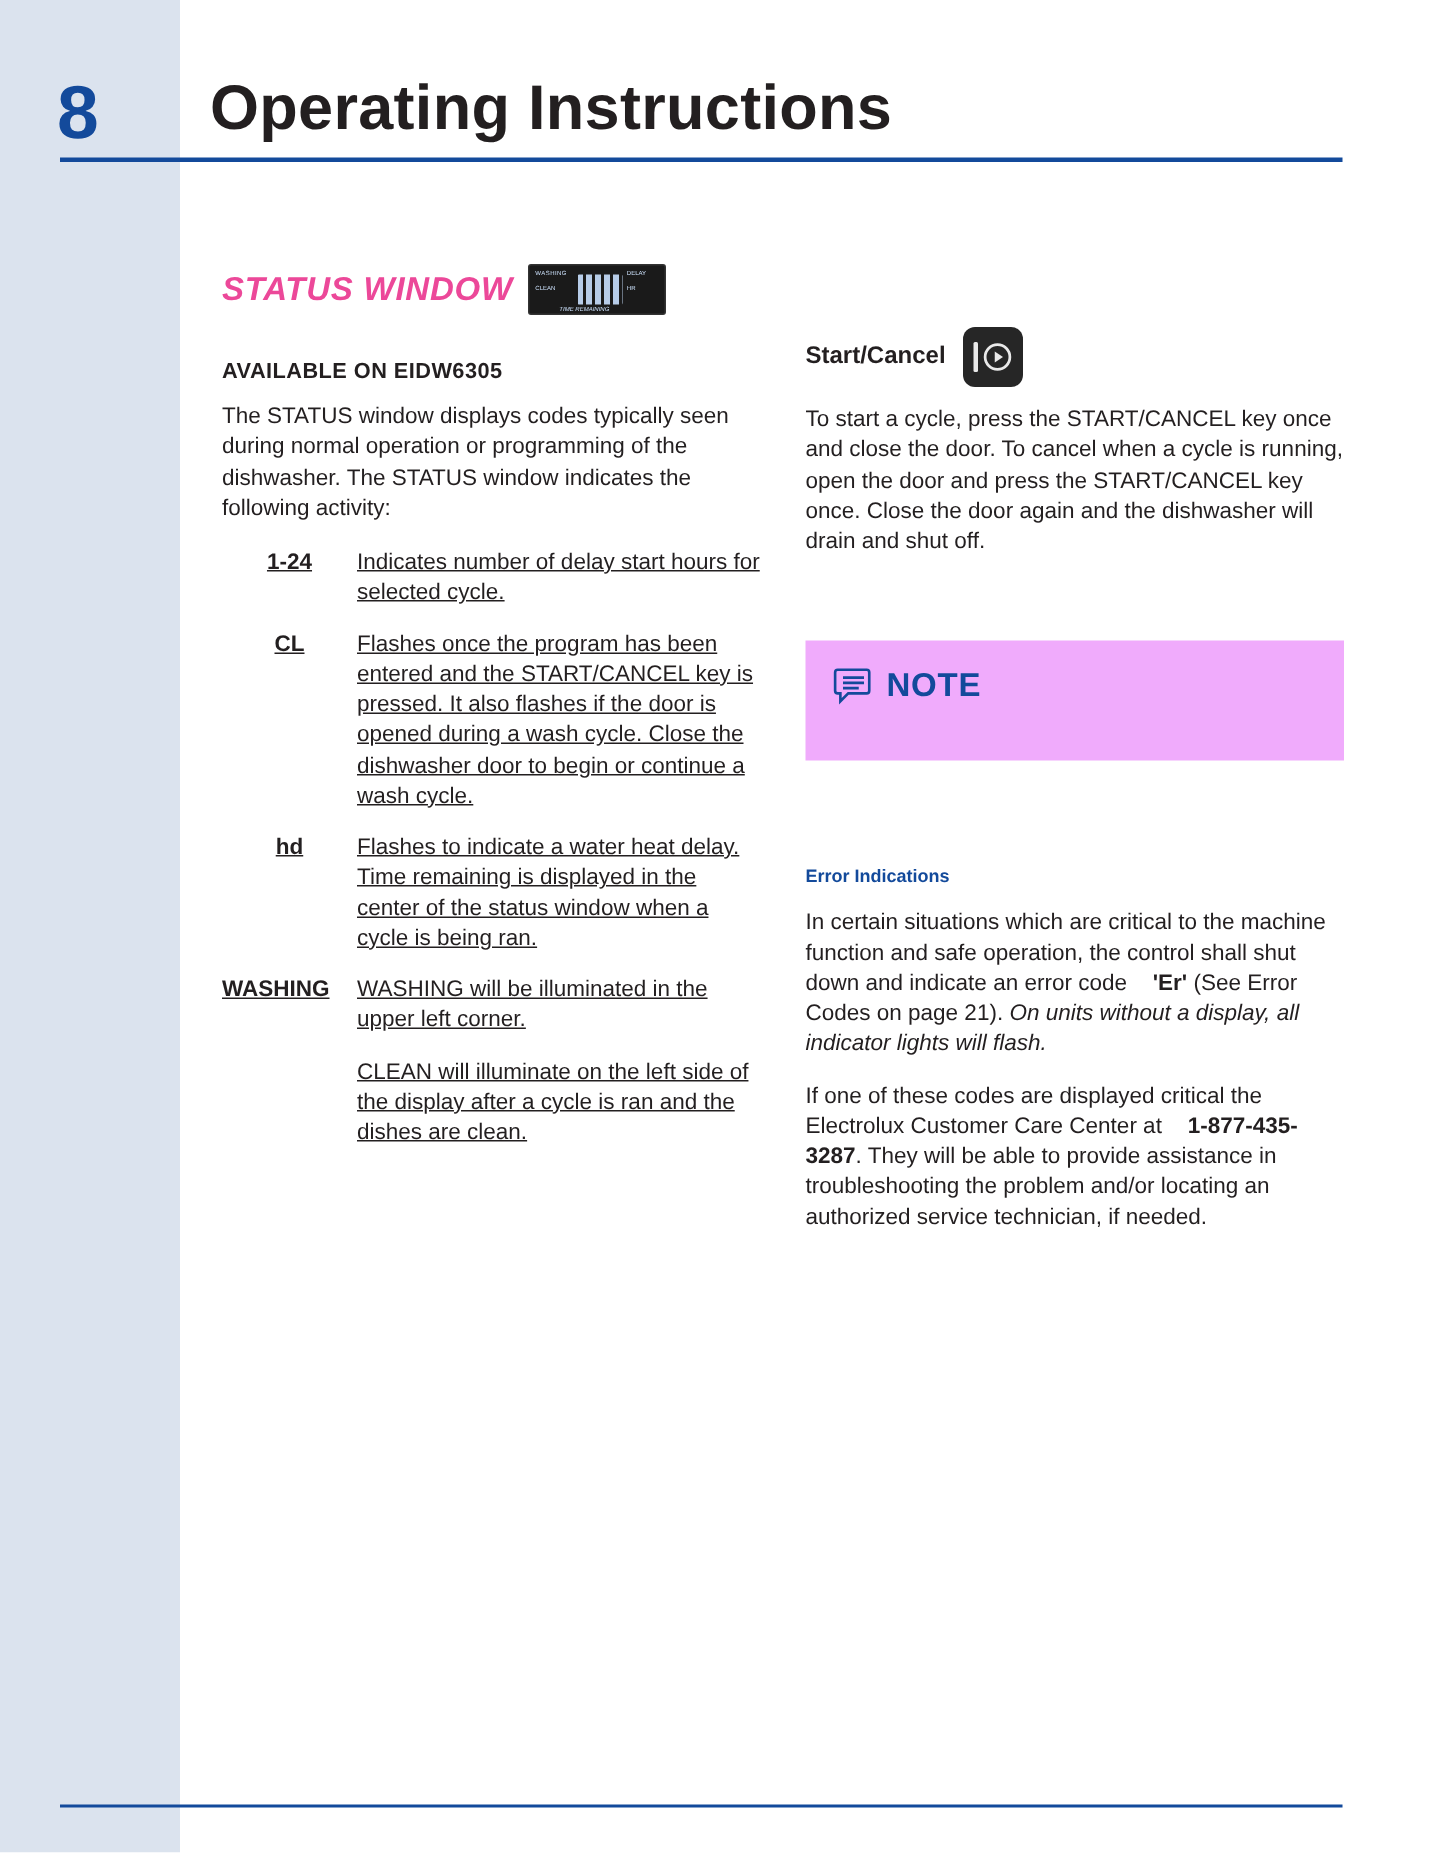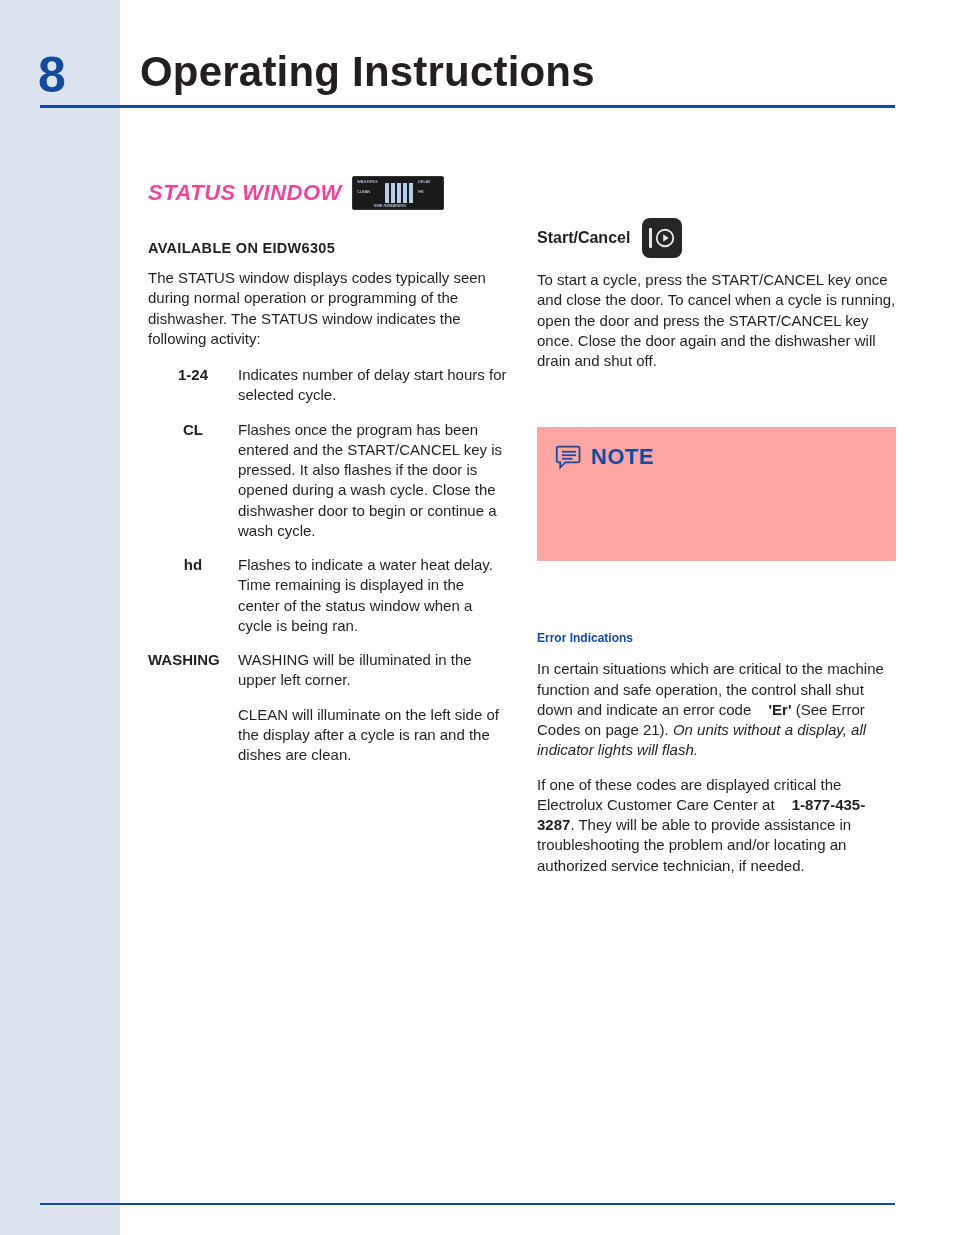--- a/index.html
+++ b/index.html
@@ -18,36 +18,36 @@
   .heading-icon-status { width: 92px; height: 34px; background: #1a1a1a; border:1px solid #333; border-radius:2px; position: relative; overflow:hidden; }
   .heading-icon-status::before { content:""; position:absolute; left:32px; top:6px; width:30px; height:20px; background: repeating-linear-gradient(90deg,#c8e0ff 0 4px, transparent 4px 6px); opacity:0.9; border-radius:1px; }
   .heading-icon-status .t1 { position:absolute; left:4px; top:2px; font-size:4px; color:#cfe4ff; letter-spacing:0.3px; }
   .heading-icon-status .t2 { position:absolute; left:4px; top:12px; font-size:4px; color:#cfe4ff; }
   .heading-icon-status .t3 { position:absolute; left:65px; top:2px; font-size:4px; color:#cfe4ff; }
   .heading-icon-status .t4 { position:absolute; left:65px; top:12px; font-size:4px; color:#cfe4ff; }
   .heading-icon-status .t5 { position:absolute; left:20px; bottom:1px; font-size:4px; color:#cfe4ff; font-style:italic;}
 
   .subhead { font-size: 14.5px; font-weight: bold; letter-spacing: 0.3px; margin-bottom: 12px; }
   p.body { font-size: 15px; line-height: 1.35; margin-bottom: 14px; }
-  .defs { margin-top: 16px; }
+  .defs { margin-top: 16px; text-decoration: underline; }
   .def-row { display: flex; margin-bottom: 14px; }
   .def-term { width: 90px; flex-shrink: 0; font-weight: bold; text-align: center; font-size: 15px; padding-top: 1px; }
   .def-term.washing { text-align: left; width: 90px; }
   .def-desc { flex: 1; font-size: 15px; line-height: 1.35; }
   .def-desc p { margin-bottom: 14px; }
   .def-desc p:last-child { margin-bottom: 0; }
 
   .subsection-row { display:flex; align-items:center; gap:12px; margin-bottom: 12px; margin-top: 36px; }
   .col-right .subsection-row:first-child { margin-top: 42px; }
   .subsection-title { font-size: 16px; font-weight: bold; color: #231f20; }
   .startcancel-icon { width: 40px; height: 40px; border-radius: 8px; background:#262626; display:flex; align-items:center; justify-content:center; gap:2px; }
   .startcancel-icon .bar { width:3px; height:20px; background:#e9e9e9; border-radius:1px; }
   .startcancel-icon svg { display:block; }
 
-  .note-box { margin-top: 56px; width: 100%; height: 134px; background:#fca5a5; padding:16px 18px 19px 18px; }
+  .note-box { margin-top: 56px; width: 100%; height: 80px; background:#f0abfc; padding:16px 18px 19px 18px; }
   .note-header { display:flex; align-items:center; gap:8px; }
   .note-icon { width:28px; height:28px; }
   .note-title { font-size:22px; font-weight:bold; color:#134a9b; letter-spacing:0.5px; }
 
   .error-heading { font-size:12px; font-weight:bold; color:#134a9b; margin-top: 70px; margin-bottom: 14px; }
   .italic { font-style: italic; }
   .bold { font-weight: bold; margin-left: 13px; }
 
   .bottom-rule { position:absolute; left:40px; bottom:30px; width:855px; height:2px; background:#134a9b; }
 </style>

